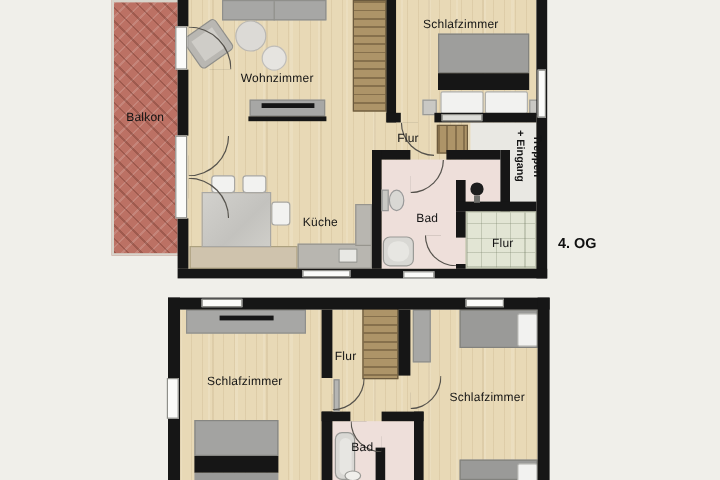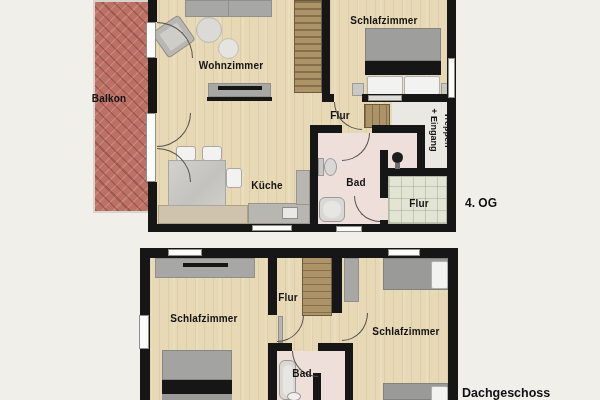--- a/index.html
+++ b/index.html
@@ -28,21 +28,21 @@
   .hall{background:var(--hall);}
   .sauna{background-color:var(--sauna);
     background-image:
       repeating-linear-gradient(0deg, rgba(110,120,95,0.28) 0 1px, transparent 1px 12px),
       repeating-linear-gradient(90deg, rgba(110,120,95,0.28) 0 1px, transparent 1px 12px);
     border:1px solid #b4b8a4;box-sizing:border-box;}
   .stairs-v{background-color:var(--stairsbase);border:1px solid #6b5a3e;box-sizing:border-box;
     background-image:repeating-linear-gradient(180deg, var(--stairsstripe) 0 1.5px, transparent 1.5px 7px);}
   .stairs-h{background-color:var(--stairsbase);border:1px solid #6b5a3e;box-sizing:border-box;
     background-image:repeating-linear-gradient(90deg, var(--stairsstripe) 0 1.5px, transparent 1.5px 7px);}
-  .rlabel{position:absolute;font-weight:bold;font-size:10px;color:var(--labelink);
+  .rlabel{position:absolute;font-weight:normal;font-size:10px;color:var(--labelink);
     white-space:nowrap;transform:translateX(-50%);letter-spacing:.2px;}
   .vlabel{position:absolute;transform:rotate(90deg);font-weight:bold;font-size:9px;
     color:var(--labelink);text-align:center;line-height:1.5;white-space:nowrap;}
   .floor-label{position:absolute;font-weight:bold;font-size:12px;color:#101010;white-space:nowrap;}
   .arc{position:absolute;box-sizing:border-box;}
   .pillow{position:absolute;background:var(--whitefurn);border:1px solid #b0b0ac;border-radius:2px;}
   .gray{background:var(--furngray);}
   .blackf{background:#161616;}
 </style>
 </head>
@@ -129,21 +129,21 @@
     <div class="arc" style="left:354px;top:196px;width:26px;height:26px;border-left:1.5px solid #55524c;border-bottom:1.5px solid #55524c;border-bottom-left-radius:100%;"></div>
 
     <div class="abs" style="left:318px;top:158px;width:6px;height:18px;background:#c9c8c4;border:1px solid #999;box-sizing:border-box;"></div>
     <div class="abs" style="left:324px;top:158px;width:13px;height:18px;background:#d9d8d4;border:1px solid #999;border-radius:50%;box-sizing:border-box;"></div>
     <div class="abs" style="left:319px;top:197px;width:26px;height:25px;background:#d9d8d4;border:1px solid #9a9a96;border-radius:6px;box-sizing:border-box;">
       <div class="abs" style="left:3px;top:3px;width:18px;height:17px;background:#e7e6e2;border-radius:8px;"></div>
     </div>
     <div class="abs" style="left:392px;top:152px;width:11px;height:11px;background:#1d1d1d;border-radius:50%;"></div>
     <div class="abs" style="left:395px;top:163px;width:5px;height:6px;background:#6f6f6b;"></div>
 
-    <div class="rlabel" style="left:109px;top:93px;">Balkon</div>
+    <div class="rlabel" style="left:121px;top:93px;">Balkon</div>
     <div class="rlabel" style="left:231px;top:60px;">Wohnzimmer</div>
     <div class="rlabel" style="left:384px;top:15px;">Schlafzimmer</div>
     <div class="rlabel" style="left:340px;top:110px;">Flur</div>
     <div class="rlabel" style="left:267px;top:180px;">Küche</div>
     <div class="rlabel" style="left:356px;top:177px;">Bad</div>
     <div class="rlabel" style="left:419px;top:198px;">Flur</div>
     <div class="vlabel" style="left:408px;top:112px;width:56px;height:36px;">
       <div>Treppen</div>
       <div>+ Eingang</div>
     </div>
@@ -196,16 +196,15 @@
 
     <div class="abs" style="left:278px;top:76px;width:5px;height:27px;background:#b5b5b3;border:1px solid #8f8f8b;box-sizing:border-box;"></div>
     <div class="arc" style="left:277px;top:75px;width:27px;height:27px;border-right:1.5px solid #55524c;border-bottom:1.5px solid #55524c;border-bottom-right-radius:100%;"></div>
     <div class="arc" style="left:342px;top:73px;width:26px;height:28px;border-right:1.5px solid #55524c;border-bottom:1.5px solid #55524c;border-bottom-right-radius:100%;"></div>
     <div class="arc" style="left:292px;top:111px;width:26px;height:26px;border-left:1.5px solid #55524c;border-bottom:1.5px solid #55524c;border-bottom-left-radius:100%;"></div>
 
     <div class="rlabel" style="left:204px;top:73px;">Schlafzimmer</div>
     <div class="rlabel" style="left:288px;top:52px;">Flur</div>
     <div class="rlabel" style="left:302px;top:128px;">Bad</div>
     <div class="rlabel" style="left:406px;top:86px;">Schlafzimmer</div>
-    <div class="floor-label" style="left:462px;top:146px;font-size:12.5px;">Dachgeschoss</div>
   </div>
 
 </div>
 
 </body></html>

